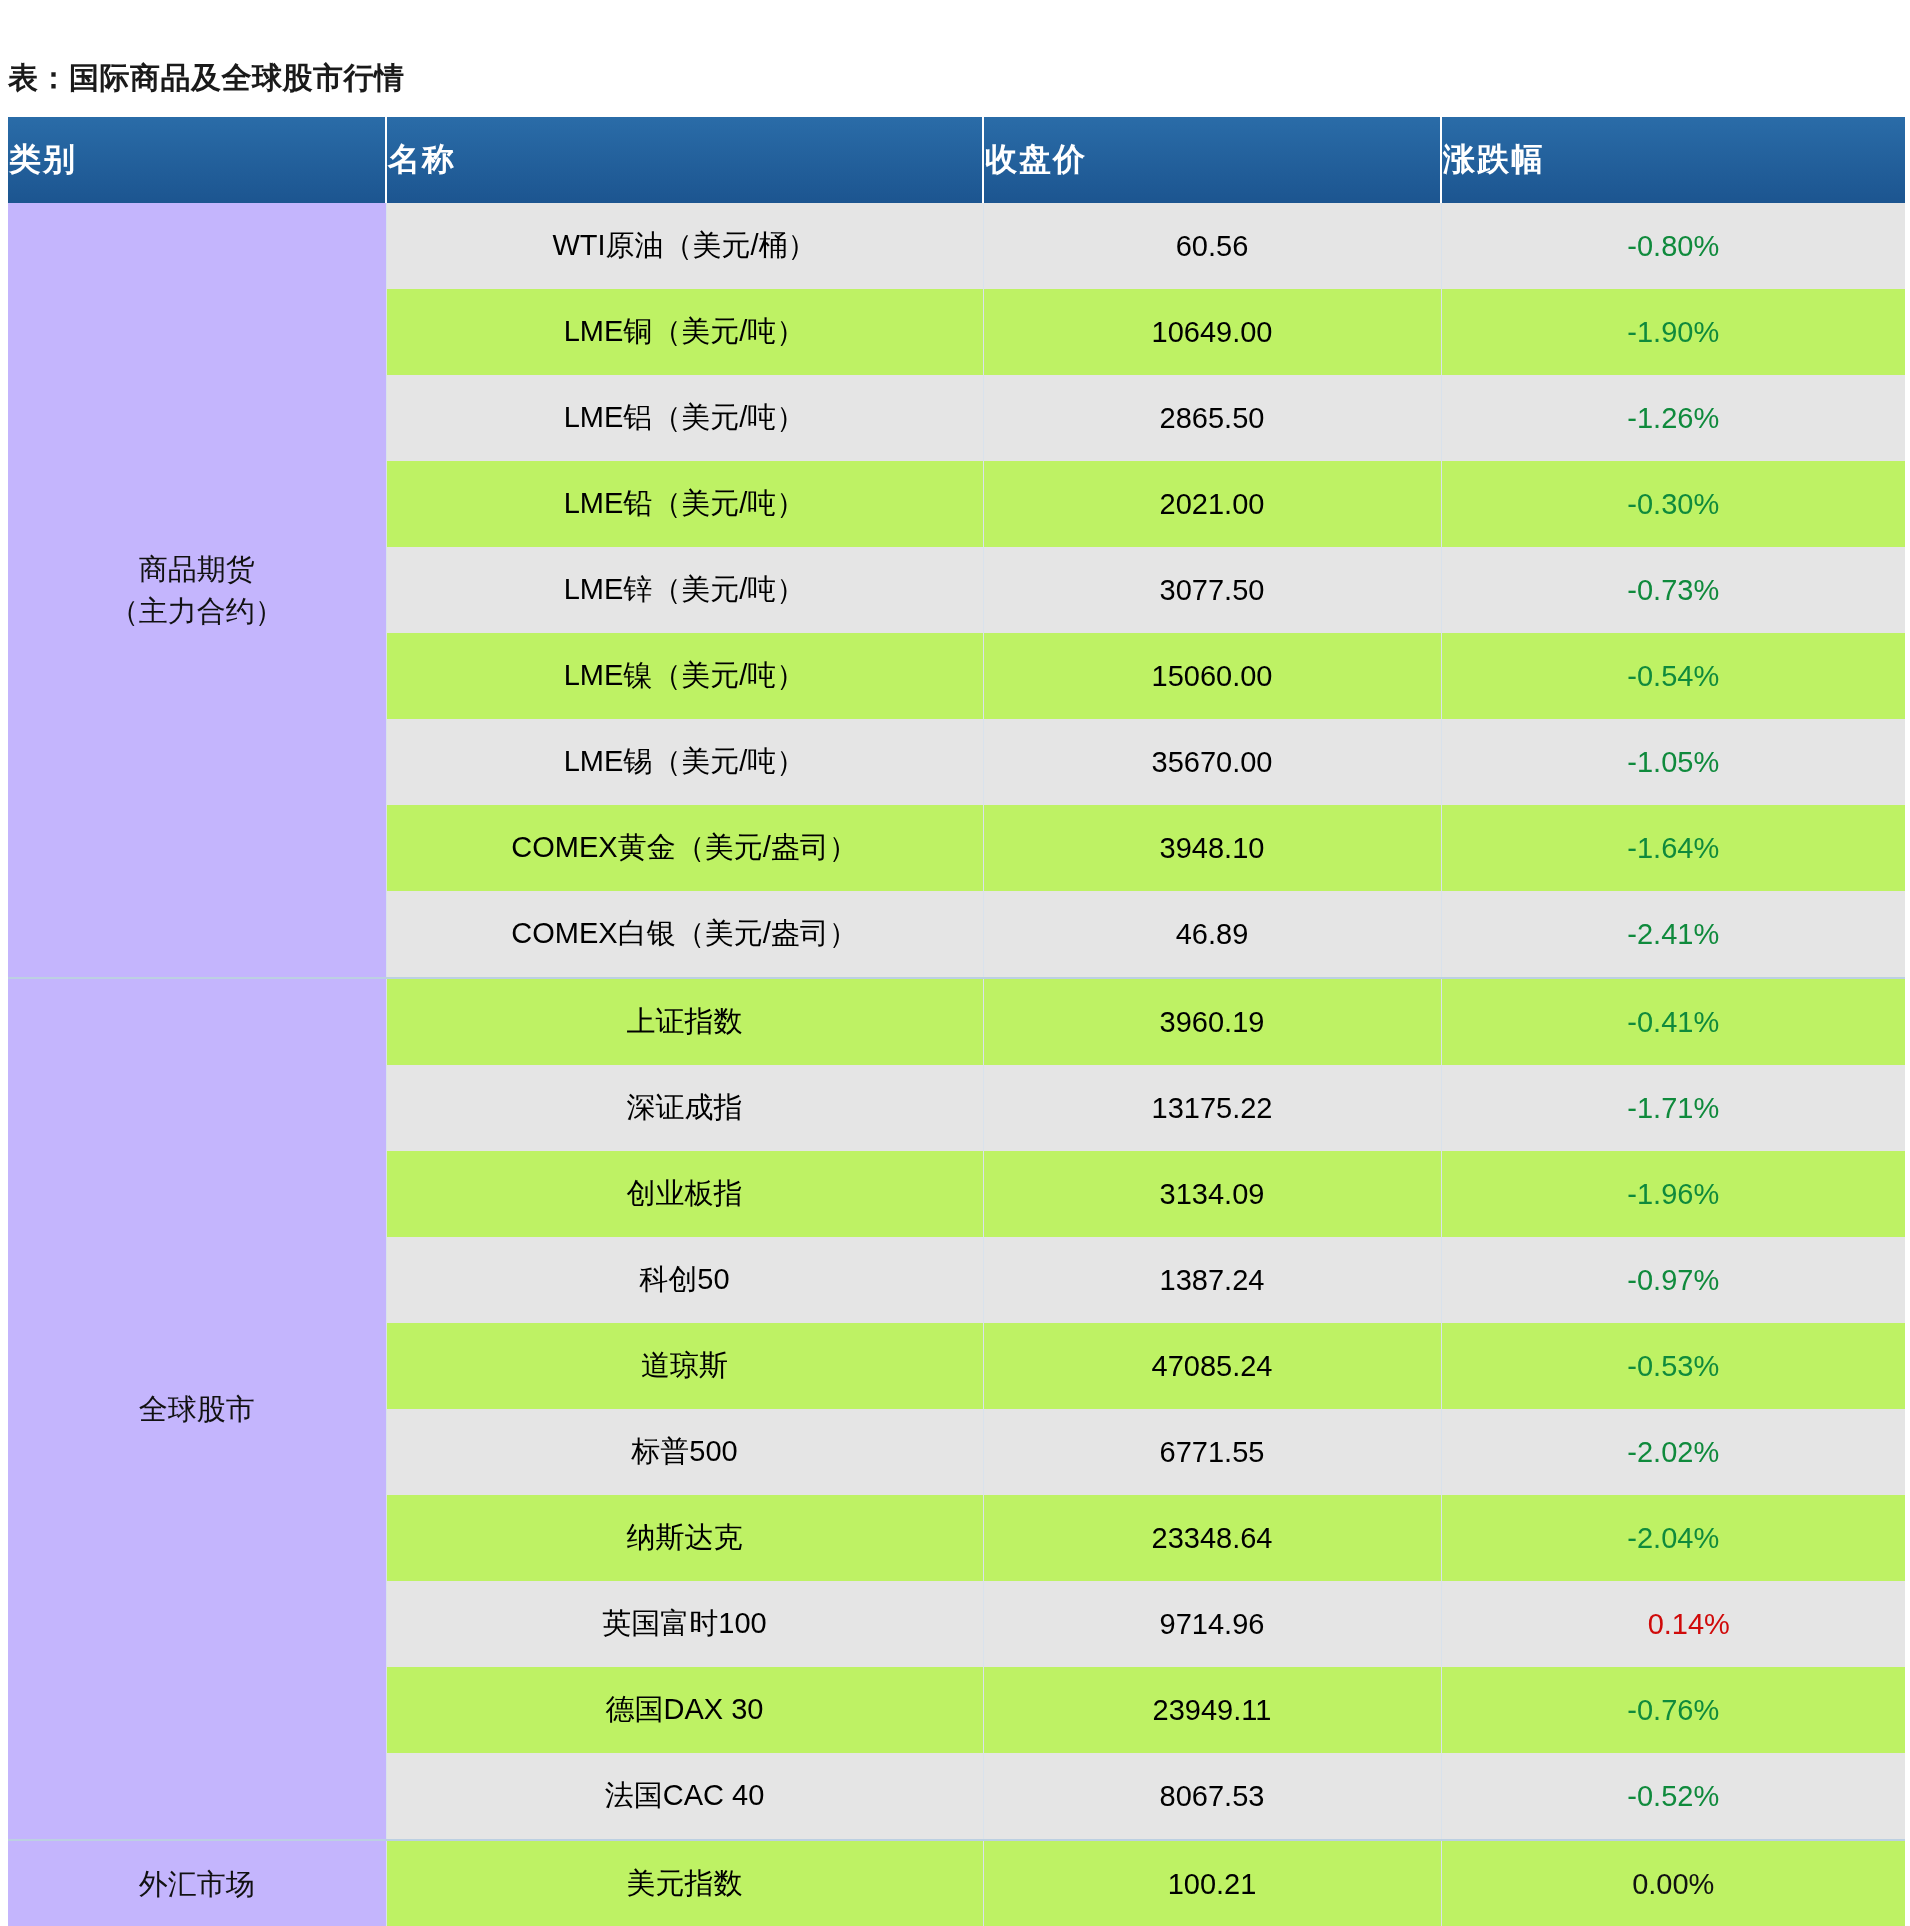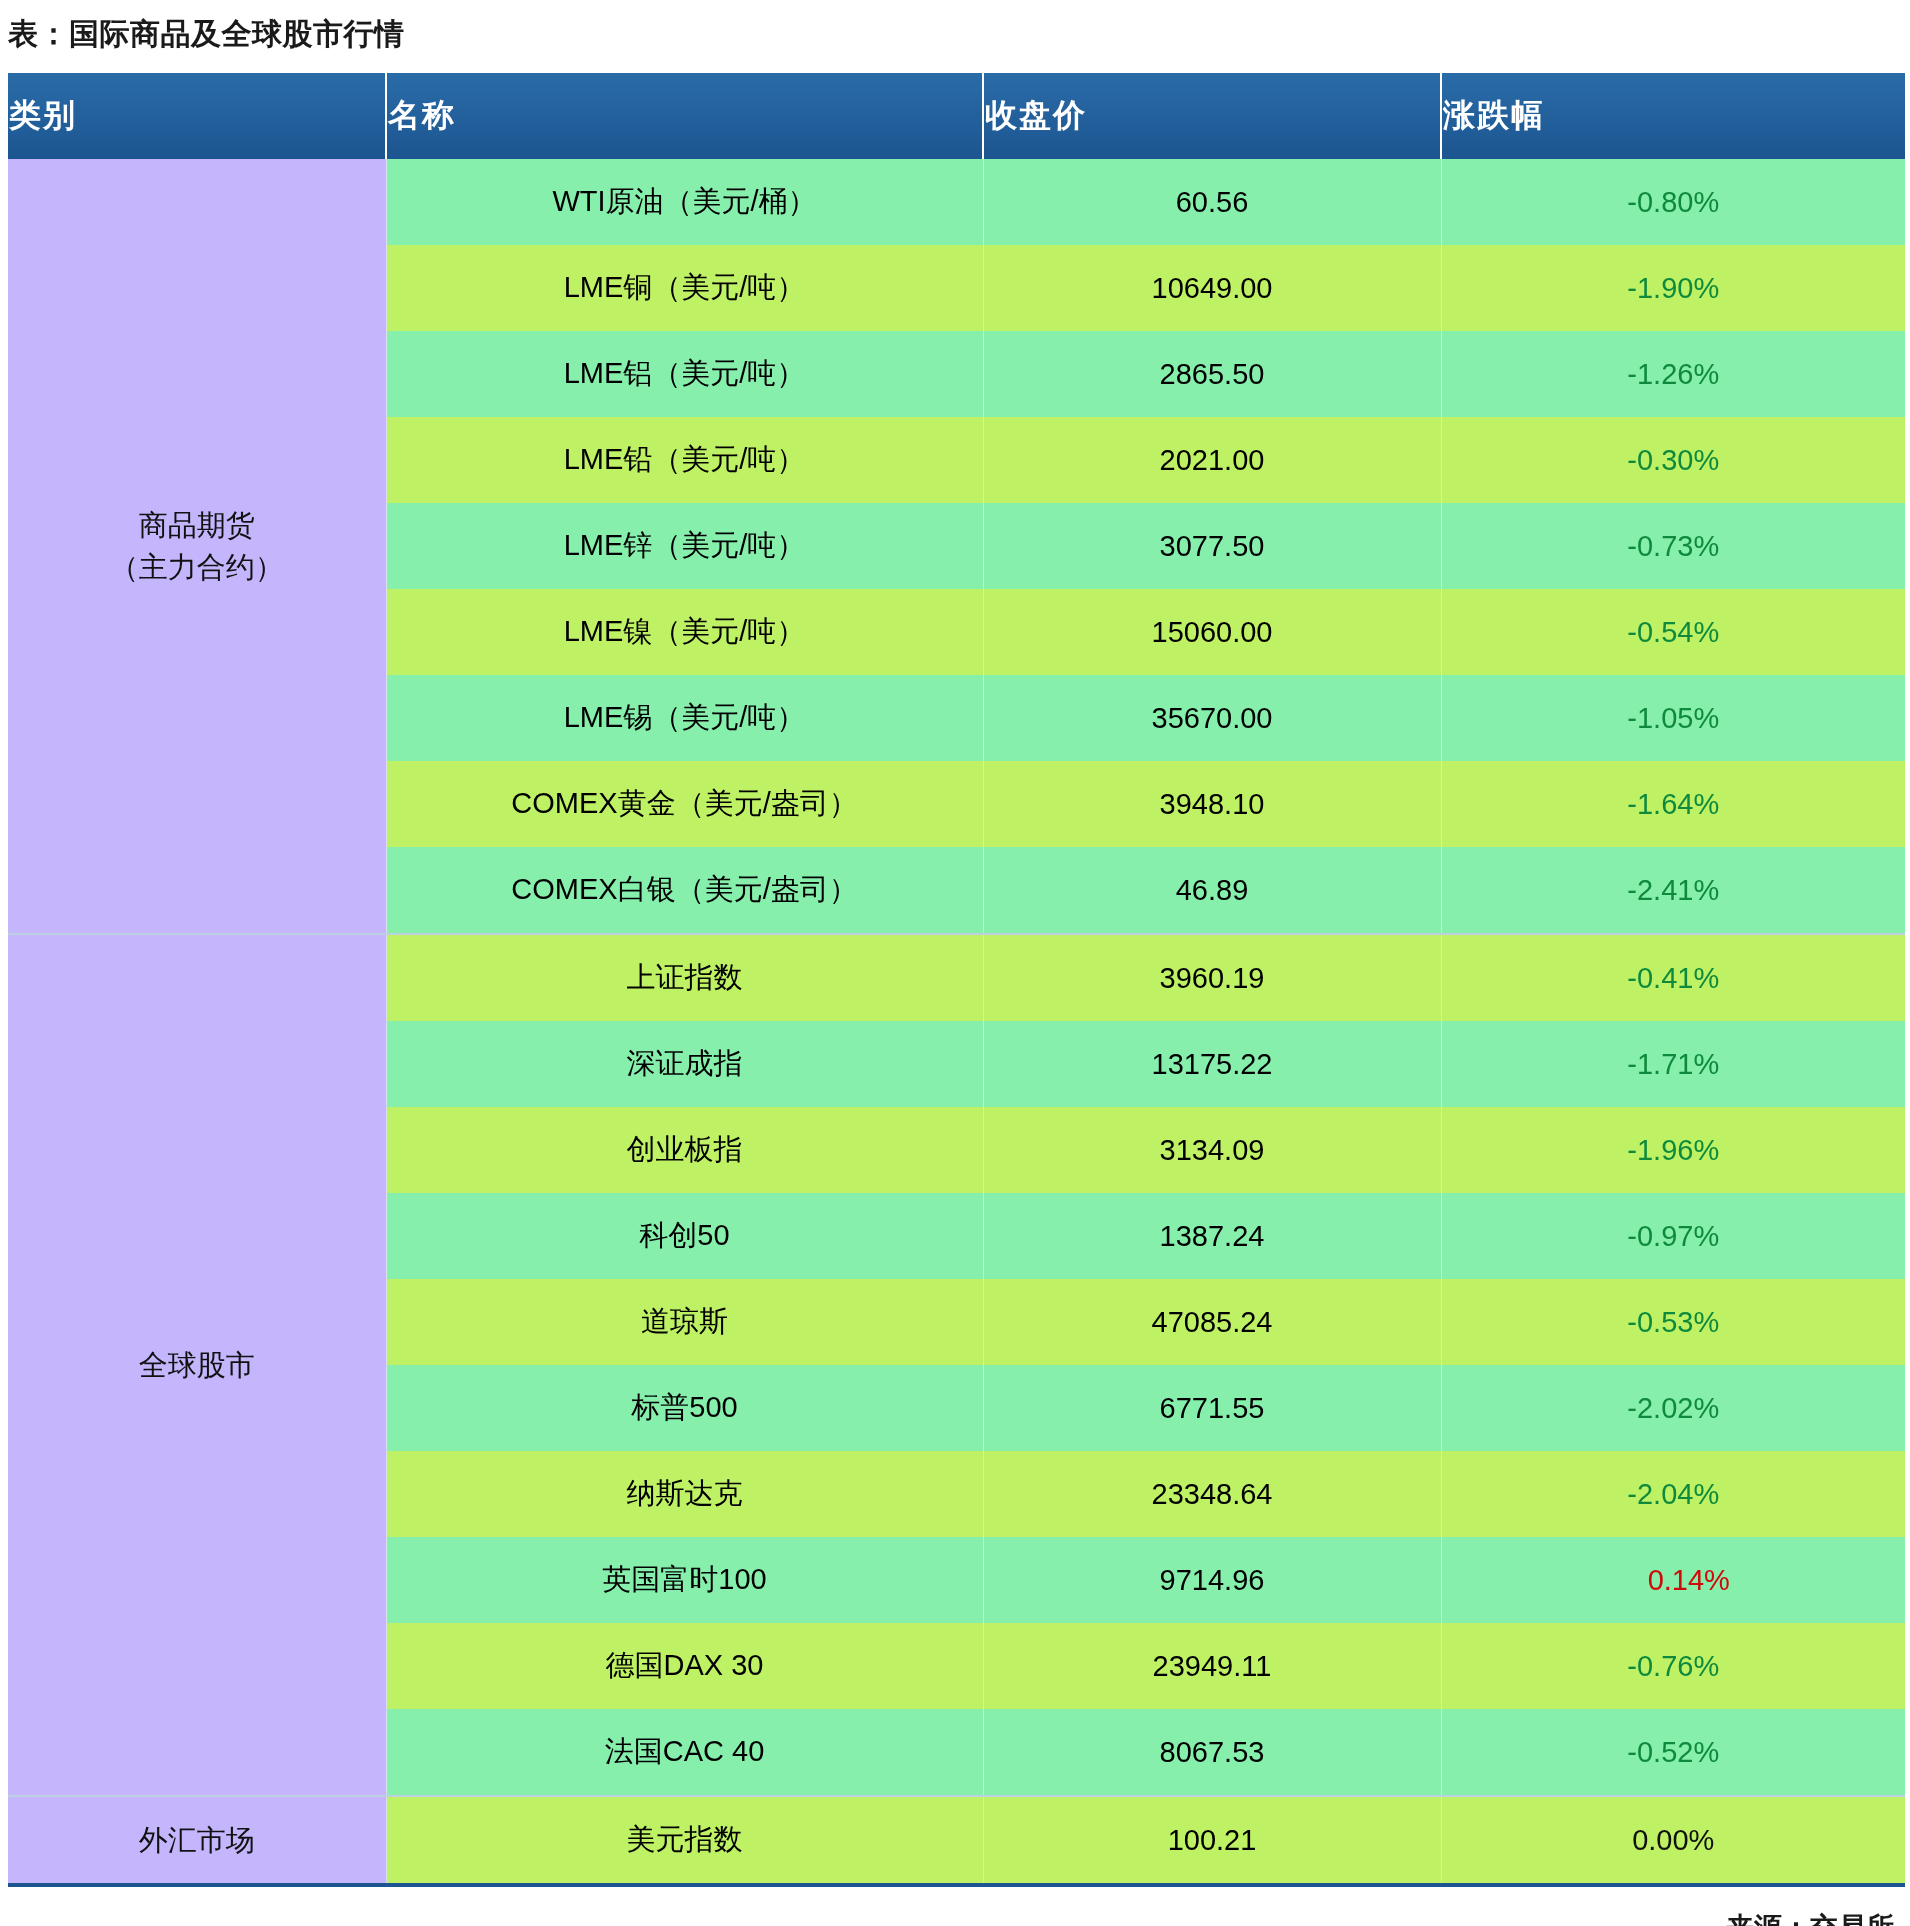--- a/index.html
+++ b/index.html
@@ -19,20 +19,21 @@
     width: 1910px;
     box-sizing: border-box;
     padding: 0 0 0 0;
   }
   .caption {
     font-size: 30px;
     font-weight: bold;
     color: #1a1a1a;
     padding: 14px 0 18px 8px;
     letter-spacing: 0.5px;
+    margin-top: 44px;
   }
   table.market {
     width: 1896px;
     margin-left: 8px;
     border-collapse: collapse;
     table-layout: fixed;
   }
   table.market th {
     background: #1f5c99;
     background: linear-gradient(to bottom, #2a6ca8, #1c5590);
@@ -66,21 +67,21 @@
     font-size: 30px;
     color: #111111;
     border-right: 1px solid #c9d6e2;
     background: #ffffff;
     line-height: 1.45;
   }
   tr.alt td {
     background: #bef264;
   }
   tr.norm td {
-    background: #86efac;
+    background: #e5e5e5;
   }
   td.cat.alt-cell { background: #c4b5fd; }
 
   .down { color: #0f8a3c; }
   .up { color: #d00a0a; padding-left: 32px; }
   .flat { color: #111111; }
 
   .grp-sep td {
     border-top: 2px solid #bcd0e2;
   }

